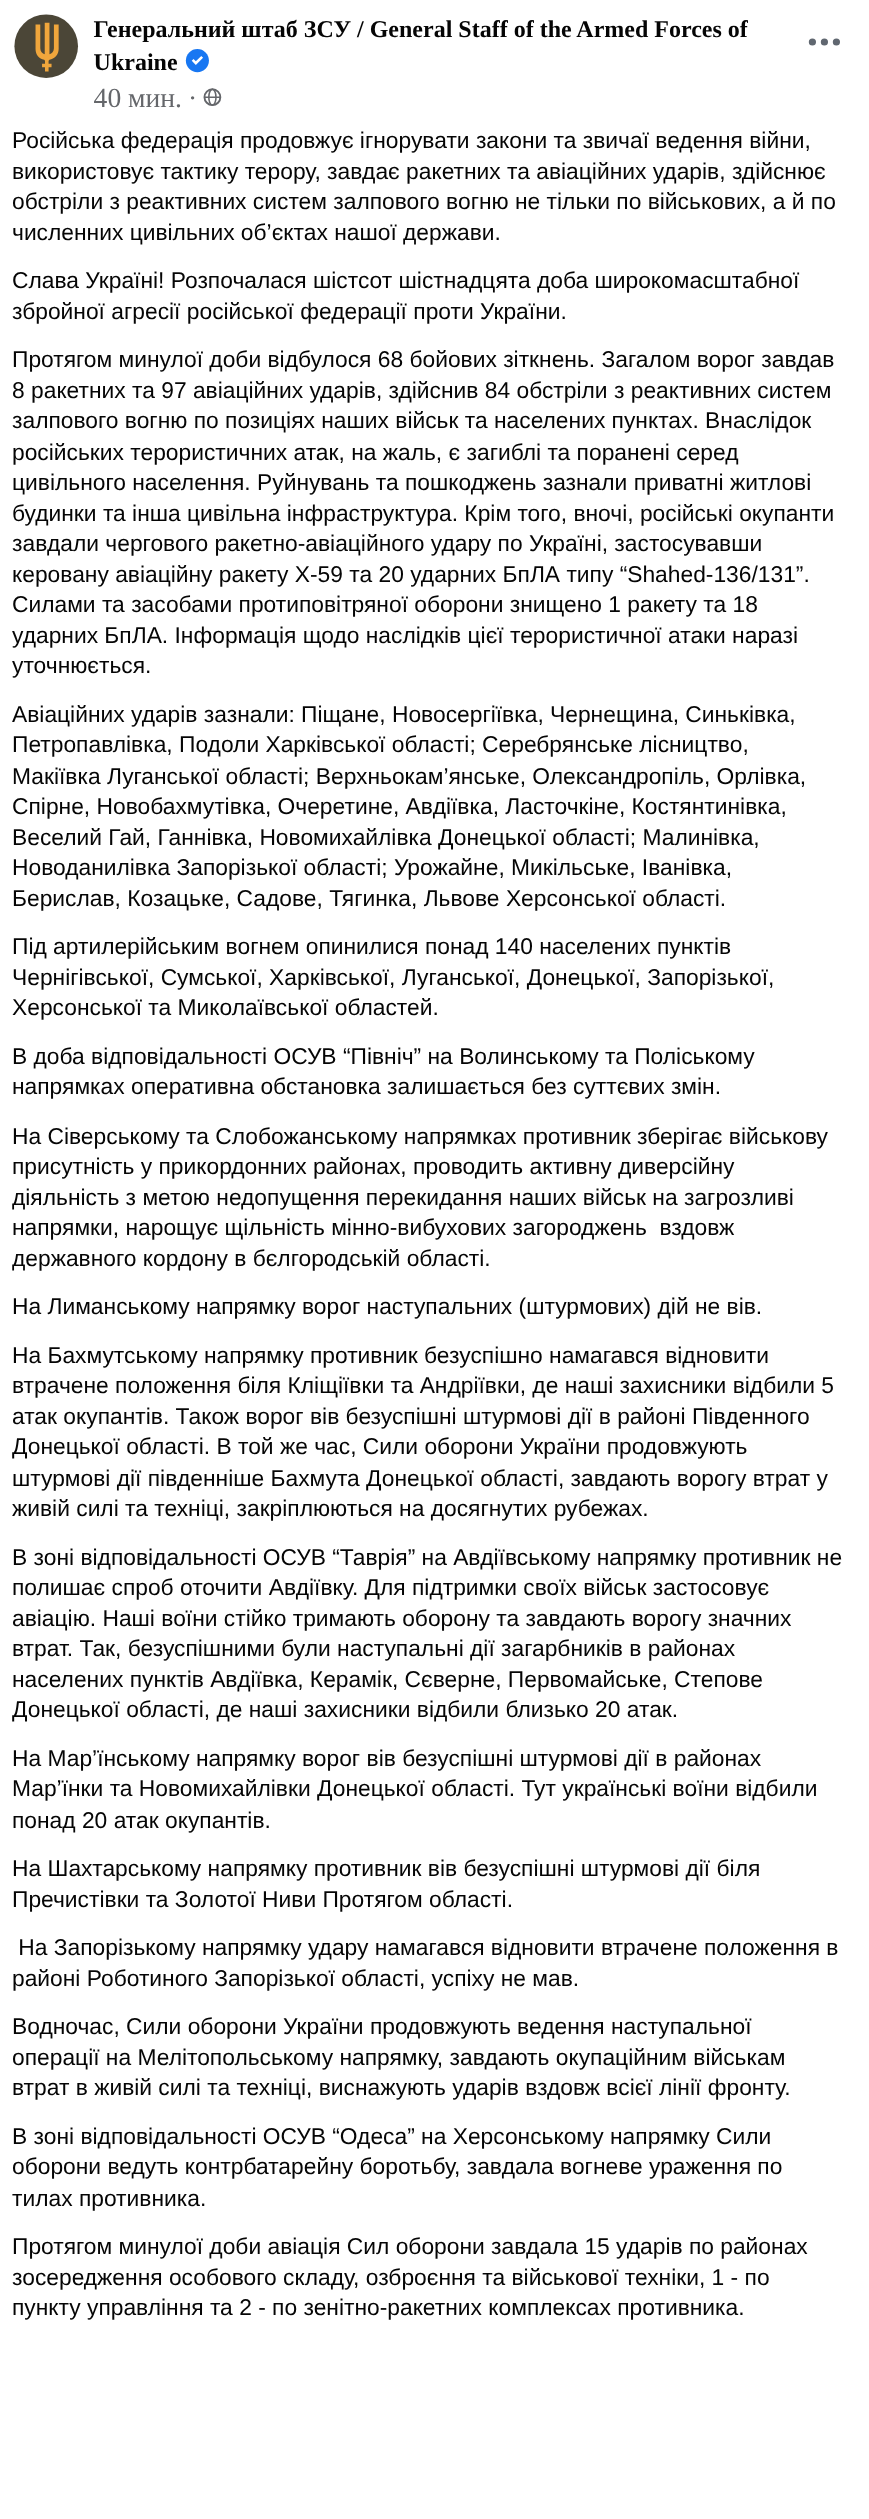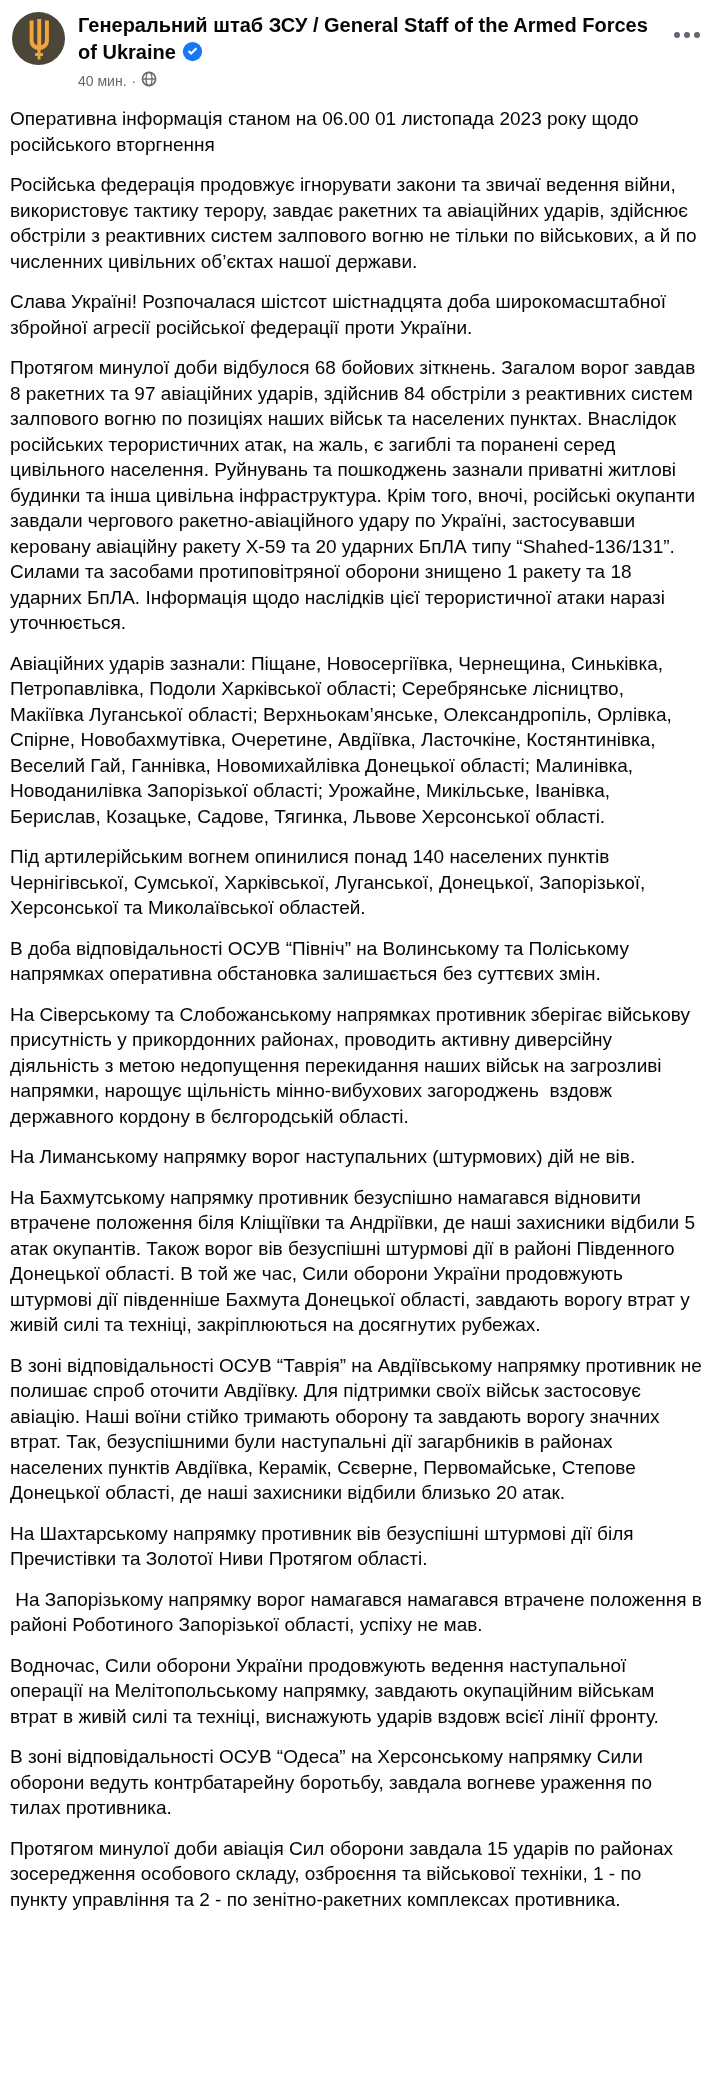--- a/index.html
+++ b/index.html
@@ -14,20 +14,21 @@
     width: 724px;
     background: #ffffff;
     position: relative;
   }
   
   .post-header {
     display: flex;
     align-items: flex-start;
     padding: 10px 16px 4px 12px;
     position: relative;
+    font-family: Liberation Serif, serif;
   }
   .avatar {
     width: 53px;
     height: 53px;
     border-radius: 50%;
     background: #4b4637;
     flex: 0 0 53px;
     display: flex;
     align-items: center;
     justify-content: center;
@@ -48,21 +49,21 @@
     display: inline;
     cursor: pointer;
   }
   .verified-badge {
     display: inline-block;
     vertical-align: -3px;
     margin-left: 6px;
   }
   .meta-row {
     margin-top: 4px;
-    font-size: 14px;
+    font-size: 23px;
     line-height: 21px;
     color: #65676b;
     display: flex;
     align-items: center;
     gap: 5px;
   }
   .meta-row .timestamp { cursor: pointer; }
   .globe-icon { display: inline-block; margin-top: 1px; }
   .menu-button {
     position: absolute;
@@ -134,32 +135,32 @@
 
     <button class="menu-button" aria-label="menu">
       <span class="dot"></span>
       <span class="dot"></span>
       <span class="dot"></span>
     </button>
 
   </div>
 
   <div class="post-text">
-    <p>Оперативна інформація станом на 06.00 01 листопада 2023 року щодо російського вторгнення</p>
     <p>Російська федерація продовжує ігнорувати закони та звичаї ведення війни, використовує тактику терору, завдає ракетних та авіаційних ударів, здійснює обстріли з реактивних систем залпового вогню не тільки по військових, а й по численних цивільних об’єктах нашої держави.</p>
     <p>Слава Україні! Розпочалася шістсот шістнадцята доба широкомасштабної збройної агресії російської федерації проти України.</p>
     <p>Протягом минулої доби відбулося 68 бойових зіткнень. Загалом ворог завдав 8 ракетних та 97 авіаційних ударів, здійснив 84 обстріли з реактивних систем залпового вогню по позиціях наших військ та населених пунктах. Внаслідок російських терористичних атак, на жаль, є загиблі та поранені серед цивільного населення. Руйнувань та пошкоджень зазнали приватні житлові будинки та інша цивільна інфраструктура. Крім того, вночі, російські окупанти завдали чергового ракетно-авіаційного удару по Україні, застосувавши керовану авіаційну ракету Х-59 та 20 ударних БпЛА типу “Shahed-136/131”. Силами та засобами протиповітряної оборони знищено 1 ракету та 18 ударних БпЛА. Інформація щодо наслідків цієї терористичної атаки наразі уточнюється.</p>
     <p>Авіаційних ударів зазнали: Піщане, Новосергіївка, Чернещина, Синьківка, Петропавлівка, Подоли Харківської області; Серебрянське лісництво, Макіївка Луганської області; Верхньокам’янське, Олександропіль, Орлівка, Спірне, Новобахмутівка, Очеретине, Авдіївка, Ласточкіне, Костянтинівка, Веселий Гай, Ганнівка, Новомихайлівка Донецької області; Малинівка, Новоданилівка Запорізької області; Урожайне, Микільське, Іванівка, Берислав, Козацьке, Садове, Тягинка, Львове Херсонської області.</p>
     <p>Під артилерійським вогнем опинилися понад 140 населених пунктів Чернігівської, Сумської, Харківської, Луганської, Донецької, Запорізької, Херсонської та Миколаївської областей.</p>
     <p>В доба відповідальності ОСУВ “Північ” на Волинському та Поліському напрямках оперативна обстановка залишається без суттєвих змін.</p>
     <p>На Сіверському та Слобожанському напрямках противник зберігає військову присутність у прикордонних районах, проводить активну диверсійну діяльність з метою недопущення перекидання наших військ на загрозливі напрямки, нарощує щільність мінно-вибухових загороджень  вздовж державного кордону в бєлгородській області.</p>
     <p>На Лиманському напрямку ворог наступальних (штурмових) дій не вів.</p>
     <p>На Бахмутському напрямку противник безуспішно намагався відновити втрачене положення біля Кліщіївки та Андріївки, де наші захисники відбили 5 атак окупантів. Також ворог вів безуспішні штурмові дії в районі Південного Донецької області. В той же час, Сили оборони України продовжують штурмові дії південніше Бахмута Донецької області, завдають ворогу втрат у живій силі та техніці, закріплюються на досягнутих рубежах.</p>
     <p>В зоні відповідальності ОСУВ “Таврія” на Авдіївському напрямку противник не полишає спроб оточити Авдіївку. Для підтримки своїх військ застосовує авіацію. Наші воїни стійко тримають оборону та завдають ворогу значних втрат. Так, безуспішними були наступальні дії загарбників в районах населених пунктів Авдіївка, Керамік, Сєверне, Первомайське, Степове Донецької області, де наші захисники відбили близько 20 атак.</p>
+    <p>На Мар’їнському напрямку ворог вів безуспішні штурмові дії в районах Мар’їнки та Новомихайлівки Донецької області. Тут українські воїни відбили понад 20 атак окупантів.</p>
     <p>На Шахтарському напрямку противник вів безуспішні штурмові дії біля Пречистівки та Золотої Ниви Протягом області.</p>
-    <p> На Запорізькому напрямку ворог намагався намагався втрачене положення в районі Роботиного Запорізької області, успіху не мав.</p>
+    <p> На Запорізькому напрямку удару намагався відновити втрачене положення в районі Роботиного Запорізької області, успіху не мав.</p>
     <p>Водночас, Сили оборони України продовжують ведення наступальної операції на Мелітопольському напрямку, завдають окупаційним військам втрат в живій силі та техніці, виснажують ударів вздовж всієї лінії фронту.</p>
     <p>В зоні відповідальності ОСУВ “Одеса” на Херсонському напрямку Сили оборони ведуть контрбатарейну боротьбу, завдала вогневе ураження по тилах противника.</p>
     <p>Протягом минулої доби авіація Сил оборони завдала 15 ударів по районах зосередження особового складу, озброєння та військової техніки, 1 - по пункту управління та 2 - по зенітно-ракетних комплексах противника.</p>
 
   </div>
 
 </div>
 
 </body></html>

